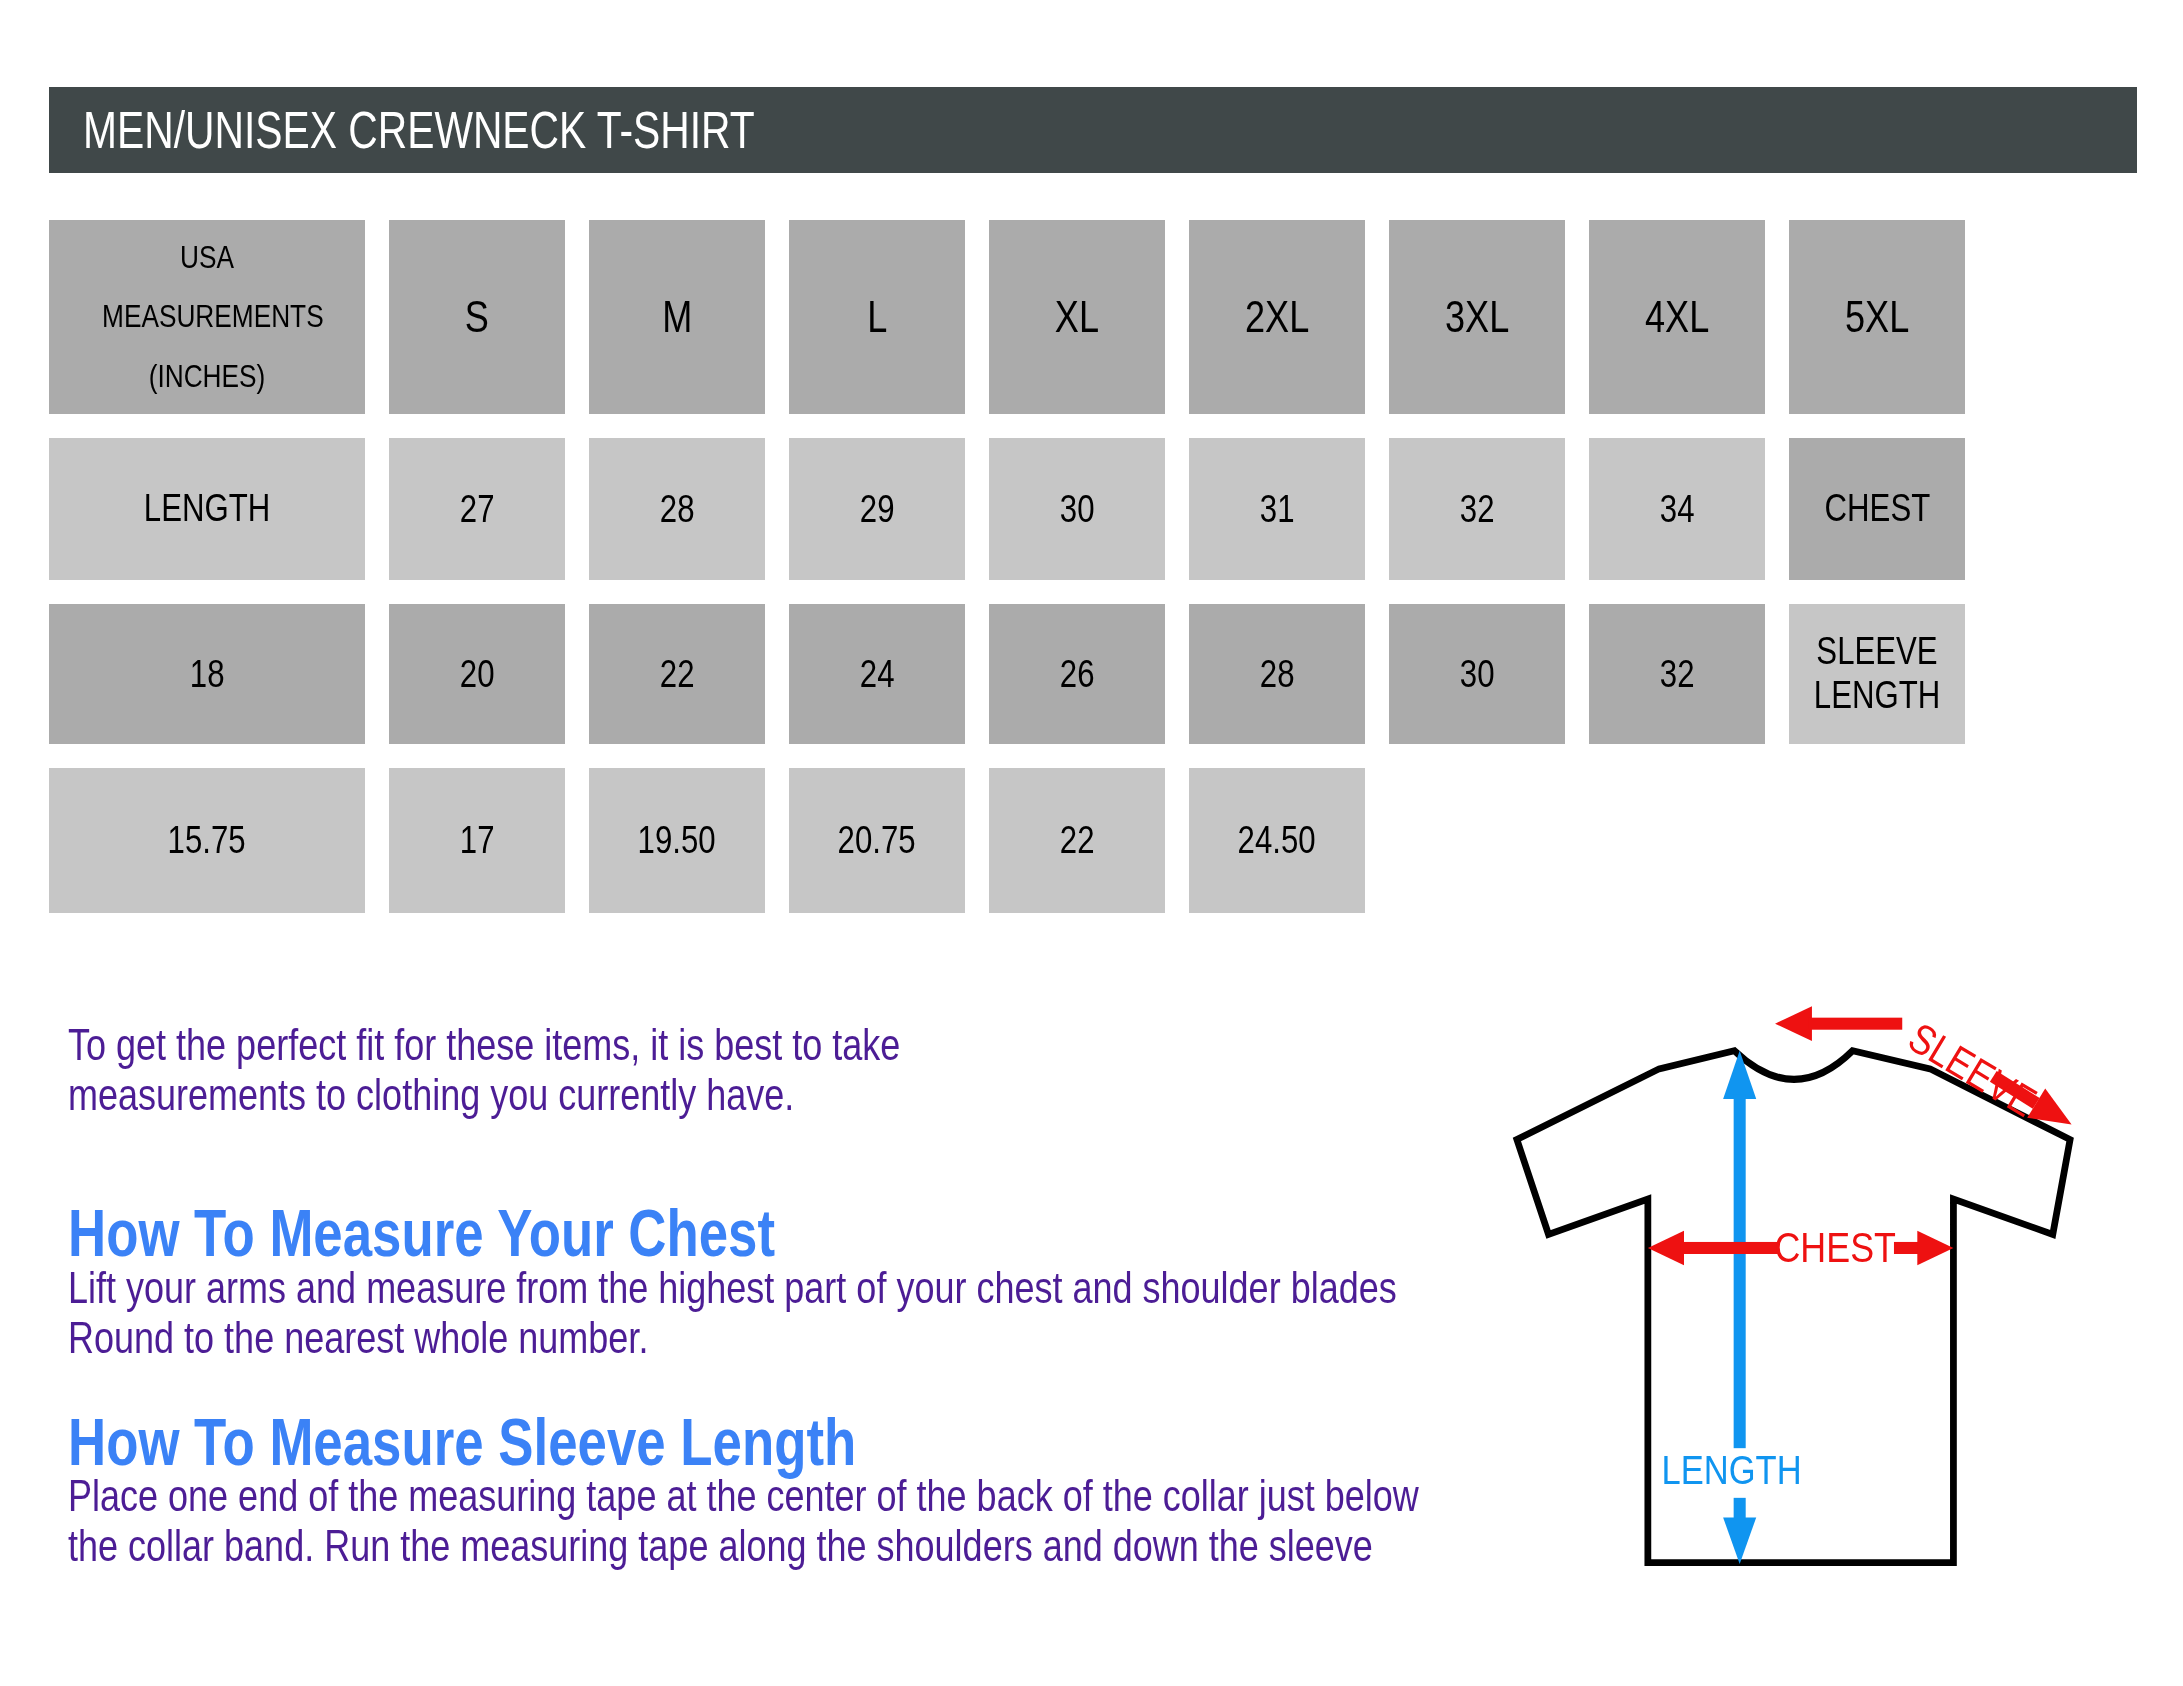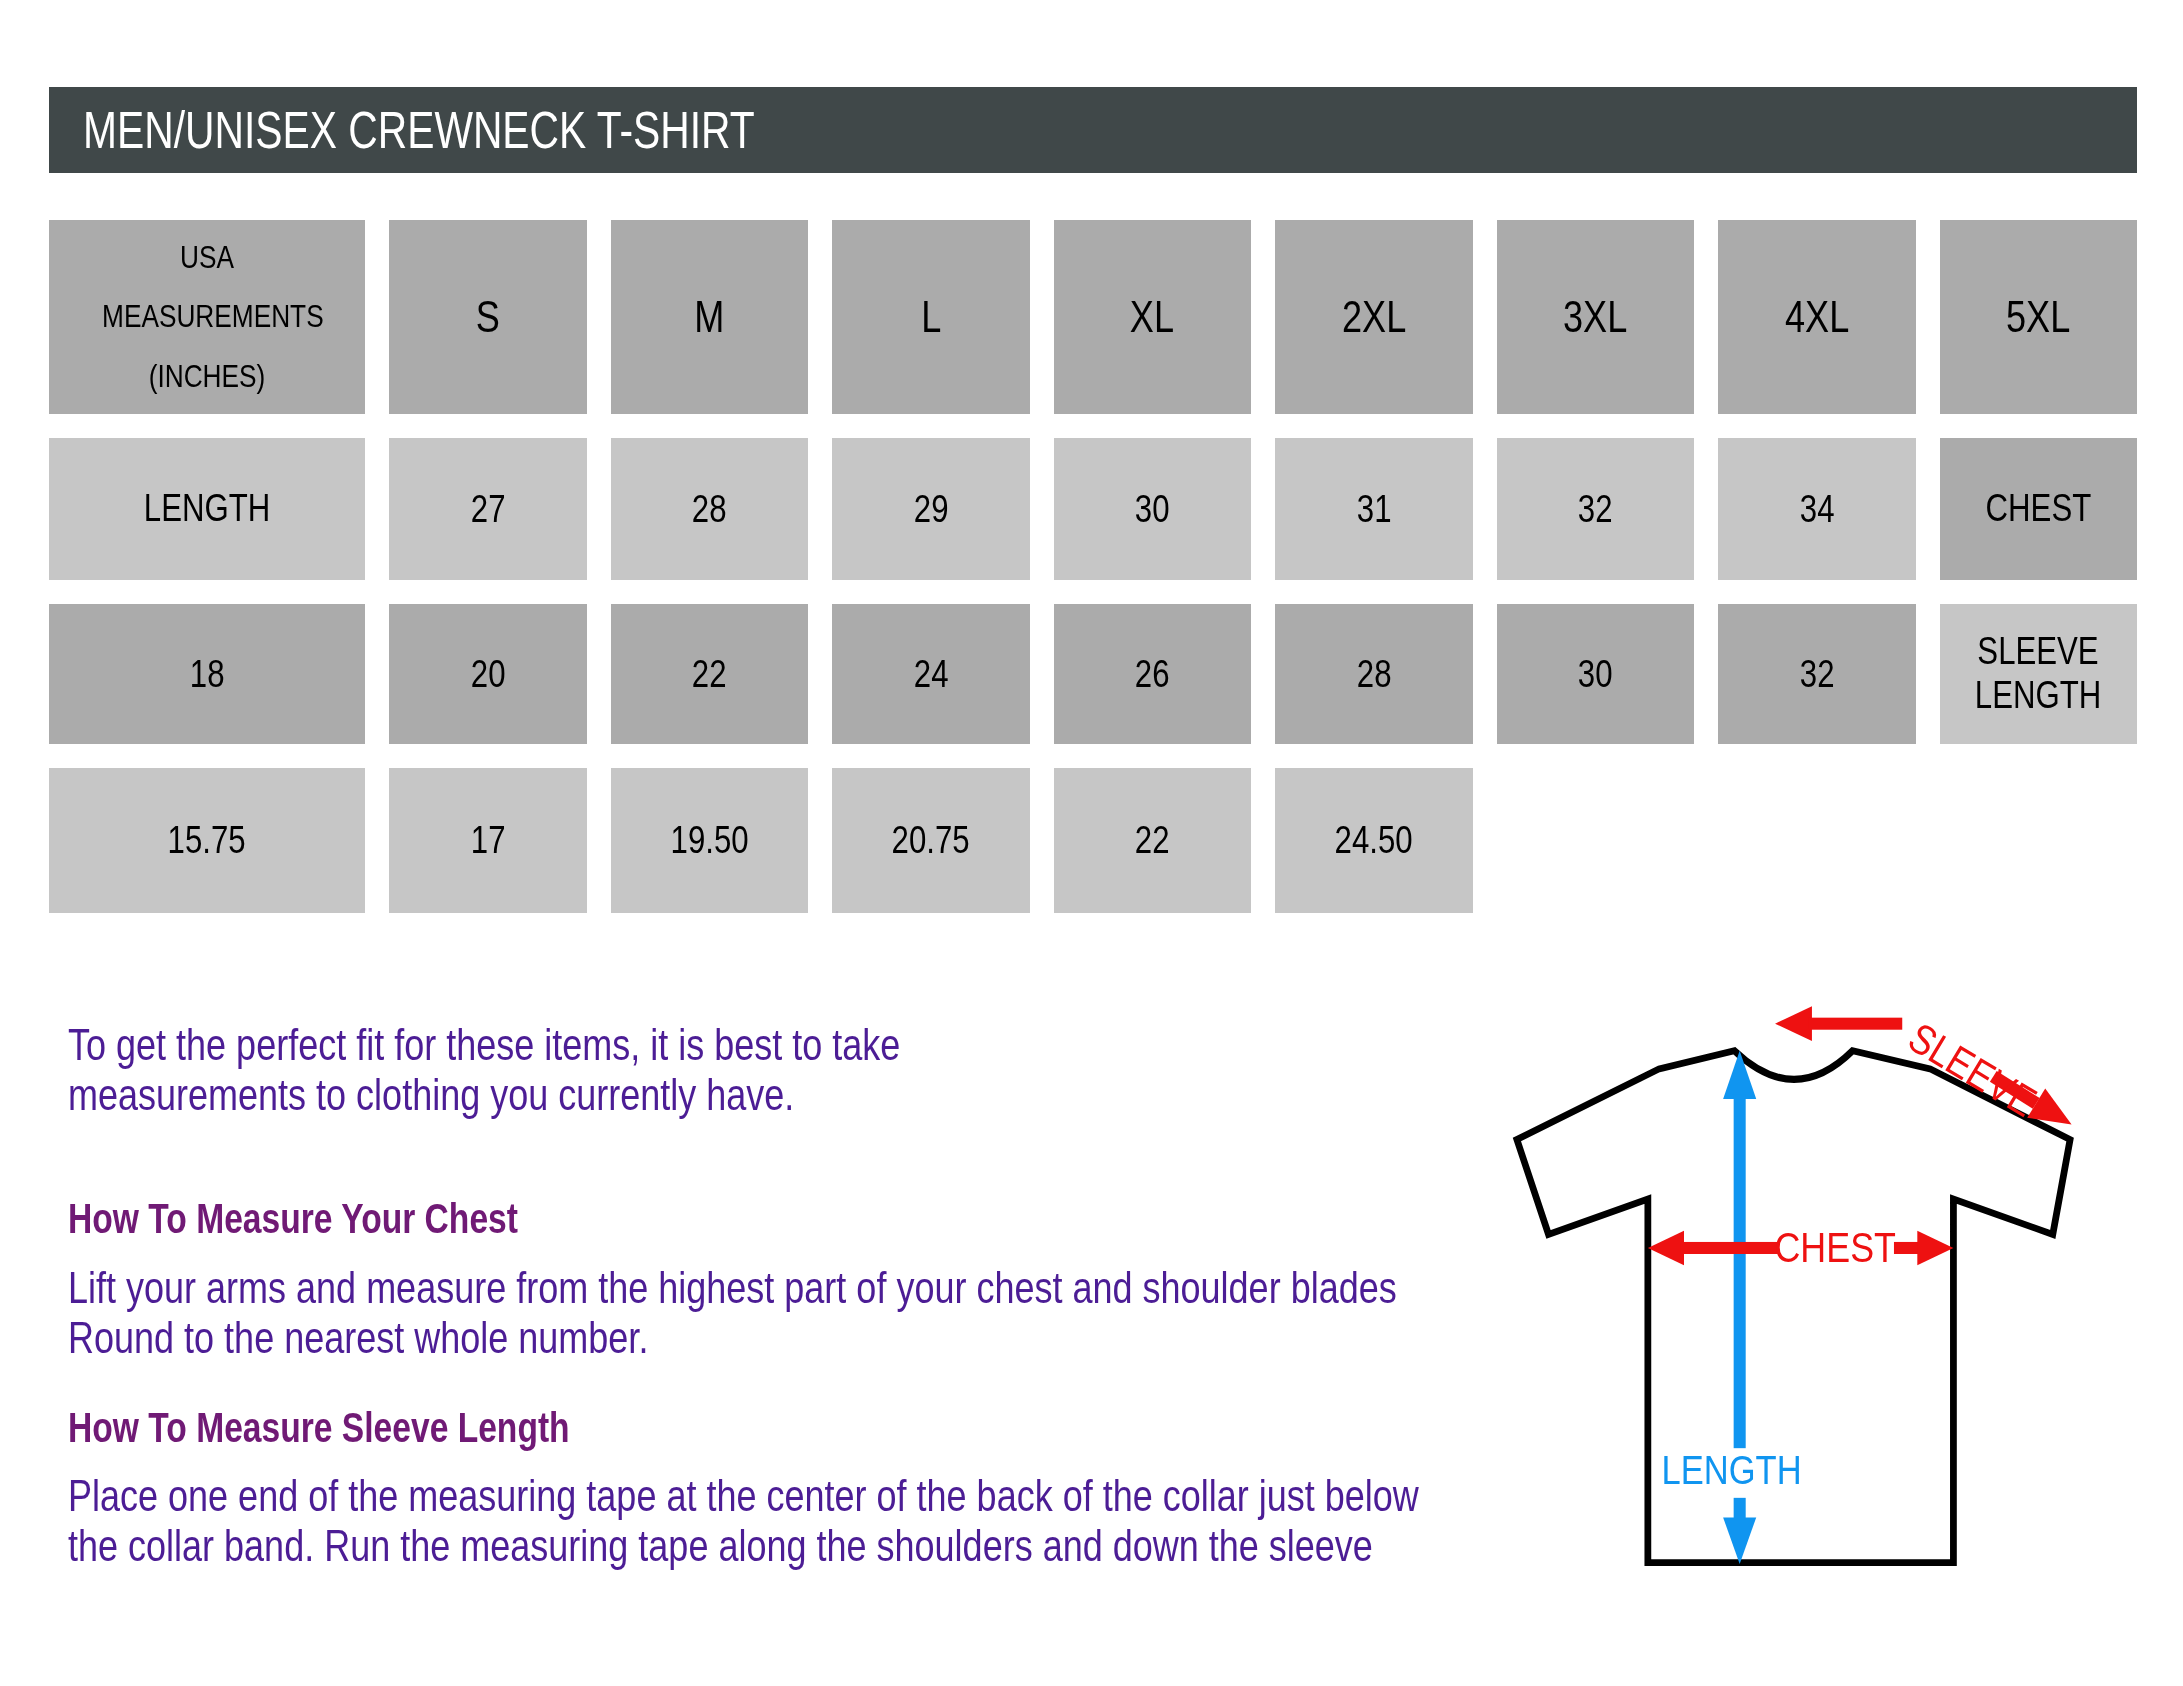--- a/index.html
+++ b/index.html
@@ -28,41 +28,41 @@
   .wrap  { white-space:normal; }
 
   .header-bar {
     position:absolute; left:49px; top:87px; width:2088px; height:86px;
     background:var(--header_bg);
     display:flex; align-items:center;
   }
   .header-title { color:var(--header_text); font-size:51px; padding-left:34px; letter-spacing:0px; }
 
   .size-table {
-    position:absolute; left:49px; top:220px; width:2088px;
+    position:absolute; left:49px; top:220px; width:1916px;
     display:grid;
     grid-template-columns:316px repeat(8, 1fr);
     grid-template-rows:194px 142px 140px 145px;
     column-gap:9px; row-gap:7.5px;gap:24px;
   }
   .cell {
     display:flex; align-items:center; justify-content:center;
     text-align:center; overflow:hidden;
   }
   .dark  { background:var(--row_dark); }
   .light { background:var(--row_light); }
   .corner-label { font-size:32px; line-height:1.85; max-width:256px; }
   .col-head     { font-size:44px; }
   .row-label    { font-size:38px; line-height:1.15; }
   .row-label.wrap { max-width:166px; }
   .num          { font-size:38px; }
 
   .instructions { position:absolute; left:68px; top:0; width:1393px; }
   .para    { position:absolute; left:0; font-size:45px; line-height:50px; color:#4c1d95; }
-  .heading { position:absolute; left:0; font-size:42px; font-weight:bold; color:#701a75; }
+  .heading { position:absolute; left:0; font-size:66px; font-weight:bold; color:#3b82f6; }
   .p-intro   { top:1020px; }
   .h-chest   { top:1195px; }
   .p-chest   { top:1263px; }
   .h-sleeve  { top:1404px; }
   .p-sleeve  { top:1471px; }
 
   .diagram { position:absolute; left:1498px; top:971px; width:670px; height:715px; }
   .svg-label-red  { fill:var(--red);  font-size:56px; font-family:"Liberation Sans", sans-serif; }
   .svg-label-blue { fill:var(--blue); font-size:54px; font-family:"Liberation Sans", sans-serif; }
 </style>

